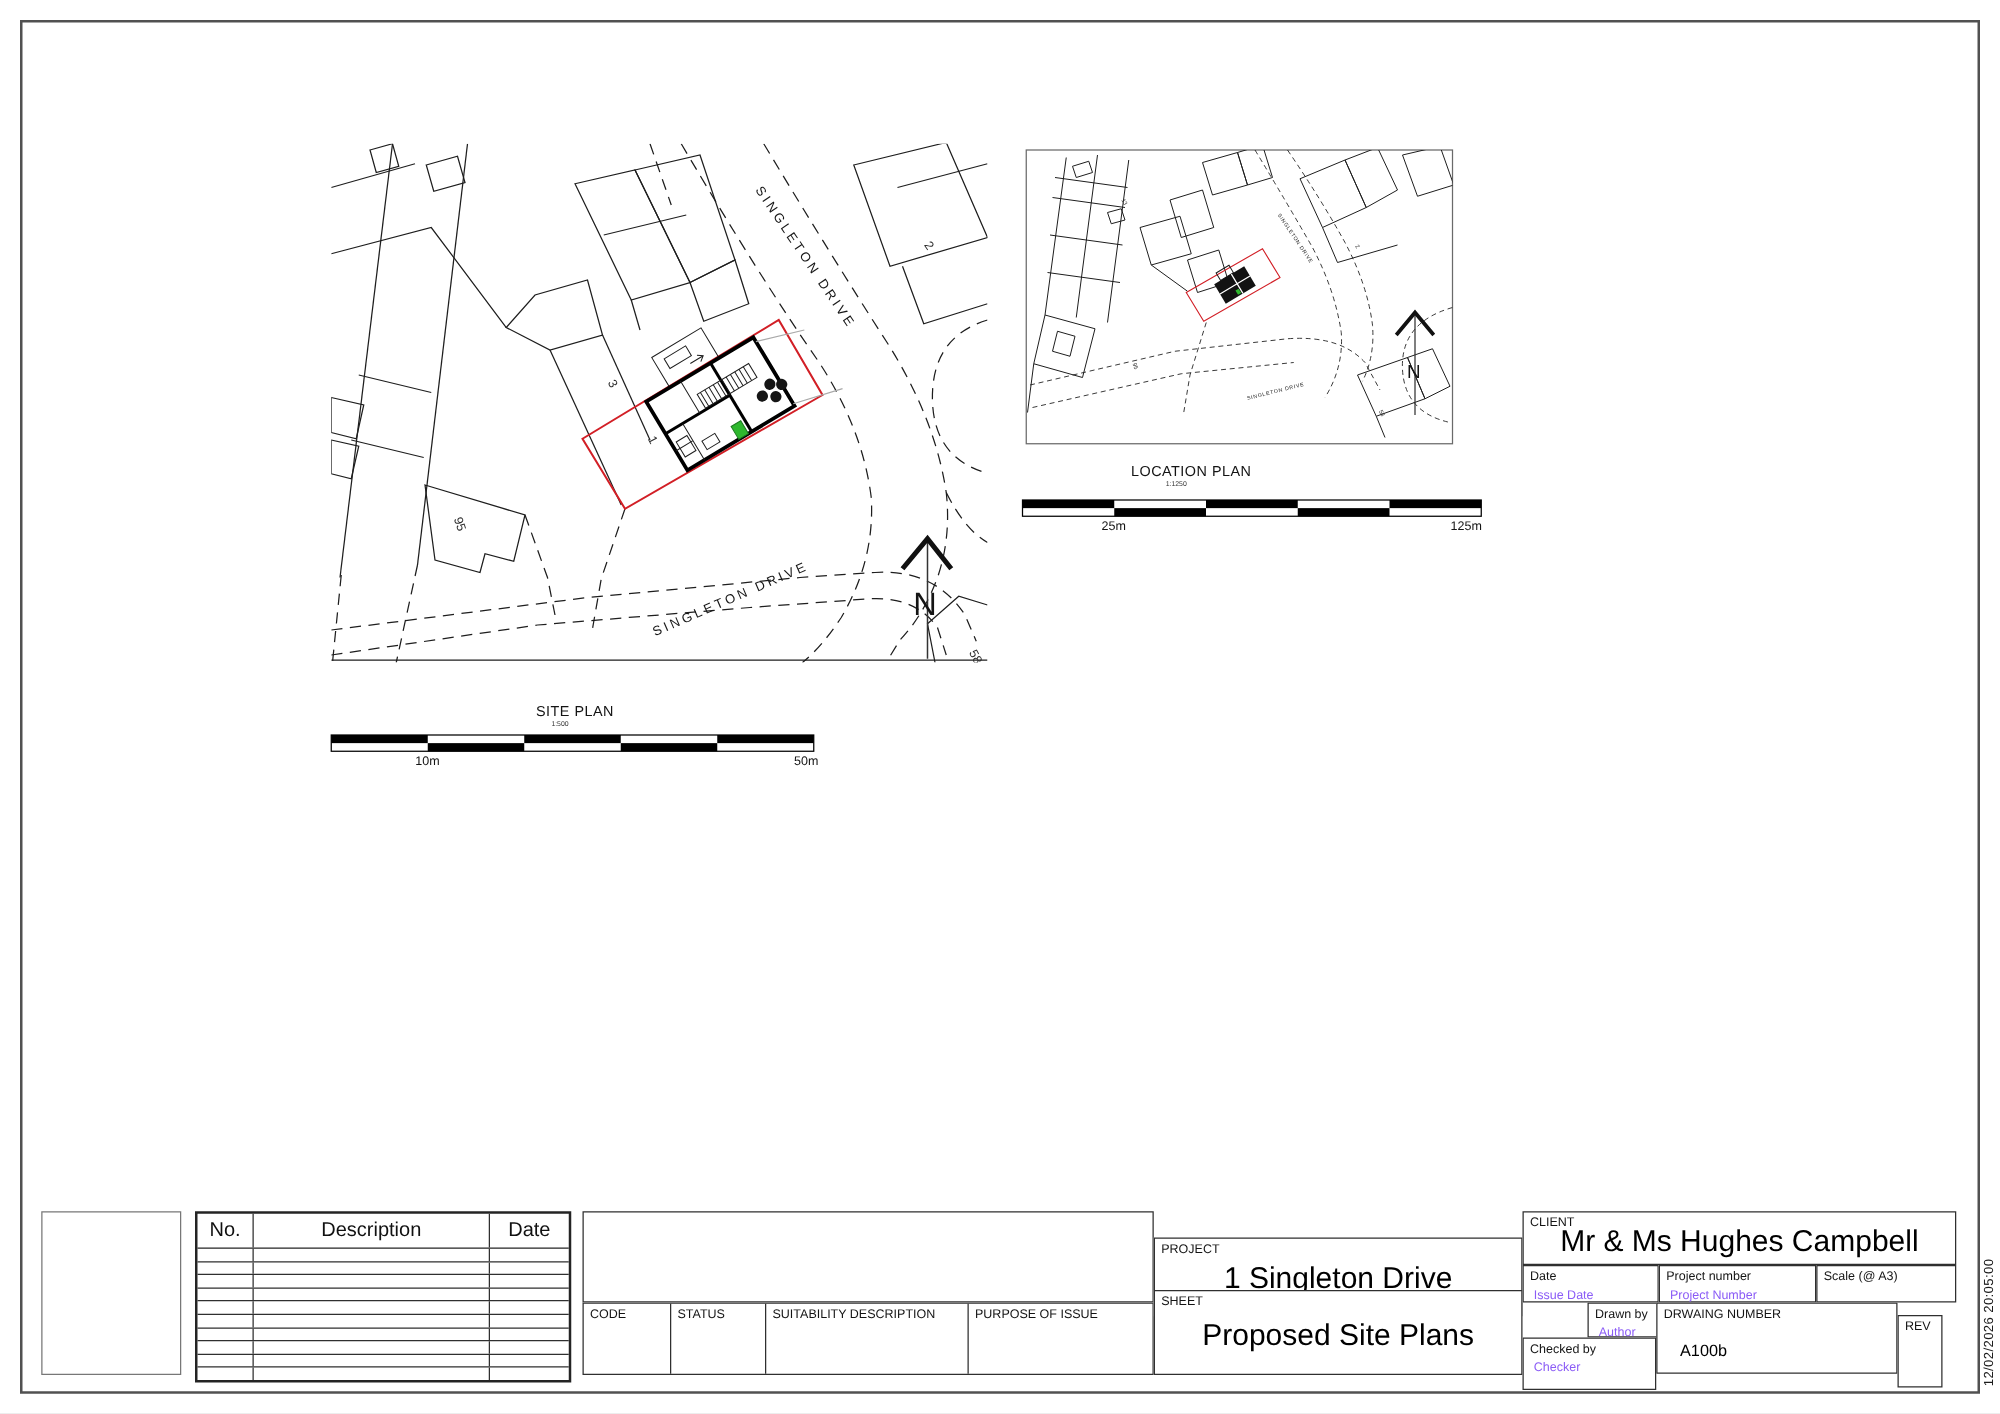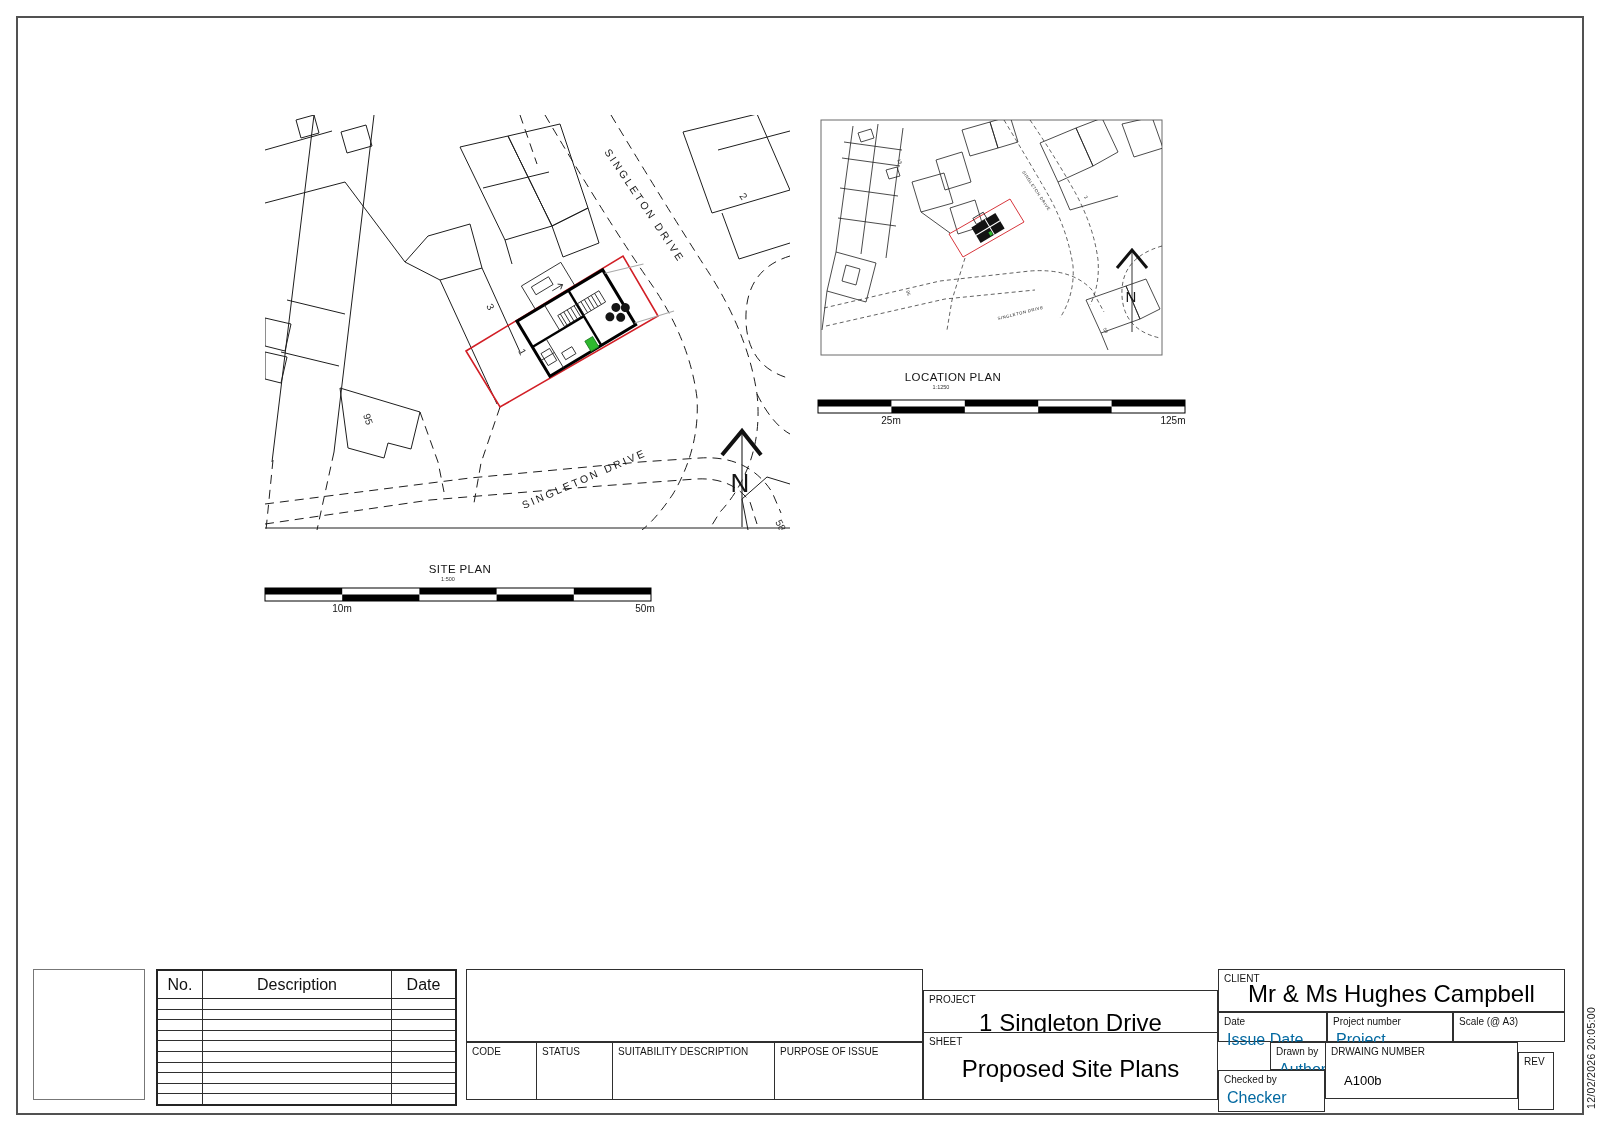--- a/index.html
+++ b/index.html
@@ -19,21 +19,21 @@
   .road{font-size:10.5px;letter-spacing:2.6px;fill:#161616;}
   .roadsm{font-size:4.2px;letter-spacing:0.6px;fill:#222;}
   .plotnum{font-size:10px;fill:#2e2e2e;}
   .plotnumsm{font-size:4.6px;fill:#333;}
   .northN{font-size:26px;font-weight:500;}
   .northNsm{font-size:15px;font-weight:500;}
   .barlabel{font-size:10px;}
   
   .box{position:absolute;border:1px solid #2f2f2f;background:#fff;box-sizing:border-box;}
   .lbl{font-size:10px;color:#141414;padding:3px 5px;line-height:1.15;white-space:nowrap;}
-  .val{font-size:16px;color:#0369a1;padding:0 5px 2px 8px;line-height:1.15;}
+  .val{font-size:10px;color:#8b5cf6;padding:0 5px 2px 8px;line-height:1.15;}
   .bigval{font-size:24px;color:#000;text-align:center;width:100%;}
   .revtable{position:absolute;left:156px;top:969px;width:301px;height:137px;border:2px solid #242424;
             box-sizing:border-box;display:flex;flex-direction:column;background:#fff;}
   .revhead{display:flex;flex:none;height:27px;border-bottom:1.5px solid #242424;}
   .revhead .c{display:flex;align-items:center;justify-content:center;font-size:16px;color:#111;}
   .revrow{display:flex;flex:1 1 auto;border-bottom:1px solid #2f2f2f;}
   .revrow:last-child{border-bottom:none;}
   .c1{width:45px;border-right:1px solid #2f2f2f;box-sizing:border-box;}
   .c2{flex:1;border-right:1px solid #2f2f2f;box-sizing:border-box;}
   .c3{width:63px;box-sizing:border-box;}

